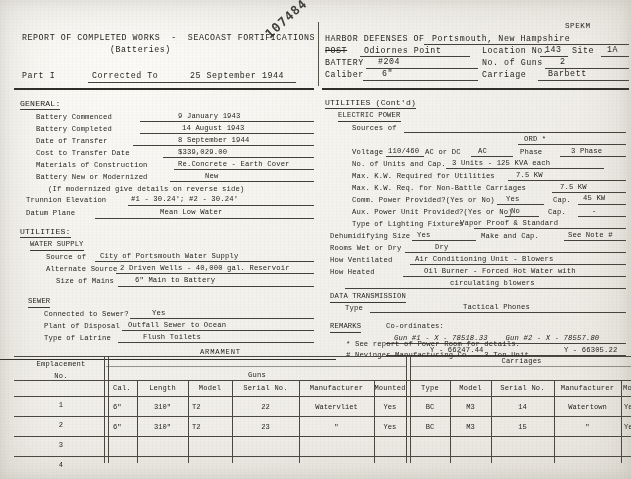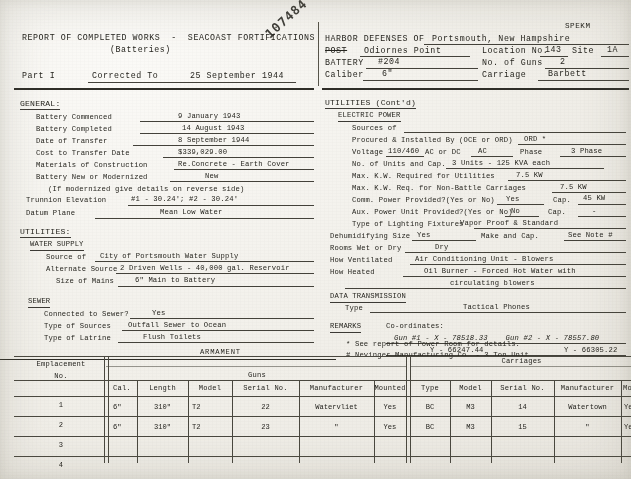--- a/index.html
+++ b/index.html
@@ -151,35 +151,34 @@
   <div class="abs t ink" style="left:56px;top:276px;">Size of Mains</div>
   <div class="abs t ink" style="left:135px;top:275px;">6" Main to Battery</div>
   <div class="fline" style="left:118px;top:286px;width:196px;"></div>
 
   <div class="abs t ink ul" style="left:28px;top:296px;">SEWER</div>
 
   <div class="abs t ink" style="left:44px;top:309px;">Connected to Sewer?</div>
   <div class="abs t ink" style="left:152px;top:308px;">Yes</div>
   <div class="fline" style="left:130px;top:318px;width:184px;"></div>
 
-  <div class="abs t ink" style="left:44px;top:321px;">Type of Sources</div>
+  <div class="abs t ink" style="left:44px;top:321px;">Plant of Disposal</div>
   <div class="abs t ink" style="left:128px;top:320px;">Outfall Sewer to Ocean</div>
   <div class="fline" style="left:122px;top:330px;width:192px;"></div>
 
   <div class="abs t ink" style="left:44px;top:333px;">Type of Latrine</div>
   <div class="abs t ink" style="left:143px;top:332px;">Flush Toilets</div>
   <div class="fline" style="left:118px;top:342px;width:196px;"></div>
 
   <div class="abs t9 ink ul" style="left:325px;top:97px;">UTILITIES (Cont'd)</div>
   <div class="abs t ink ul" style="left:338px;top:110px;">ELECTRIC POWER</div>
 
   <div class="abs t ink" style="left:352px;top:123px;">Sources of</div>
   <div class="fline" style="left:404px;top:132px;width:222px;"></div>
 
-  <div class="abs t ink" style="left:352px;top:135px;">Procured &amp; Installed By (OCE or ORD)</div>
   <div class="abs t ink" style="left:524px;top:134px;">ORD *</div>
   <div class="fline" style="left:518px;top:144px;width:108px;"></div>
 
   <div class="abs t ink" style="left:352px;top:147px;">Voltage</div>
   <div class="abs t ink" style="left:388px;top:146px;">110/460</div>
   <div class="fline" style="left:386px;top:156px;width:38px;"></div>
   <div class="abs t ink" style="left:425px;top:147px;">AC or DC</div>
   <div class="abs t ink" style="left:478px;top:146px;">AC</div>
   <div class="fline" style="left:471px;top:156px;width:42px;"></div>
   <div class="abs t ink" style="left:520px;top:147px;">Phase</div>

